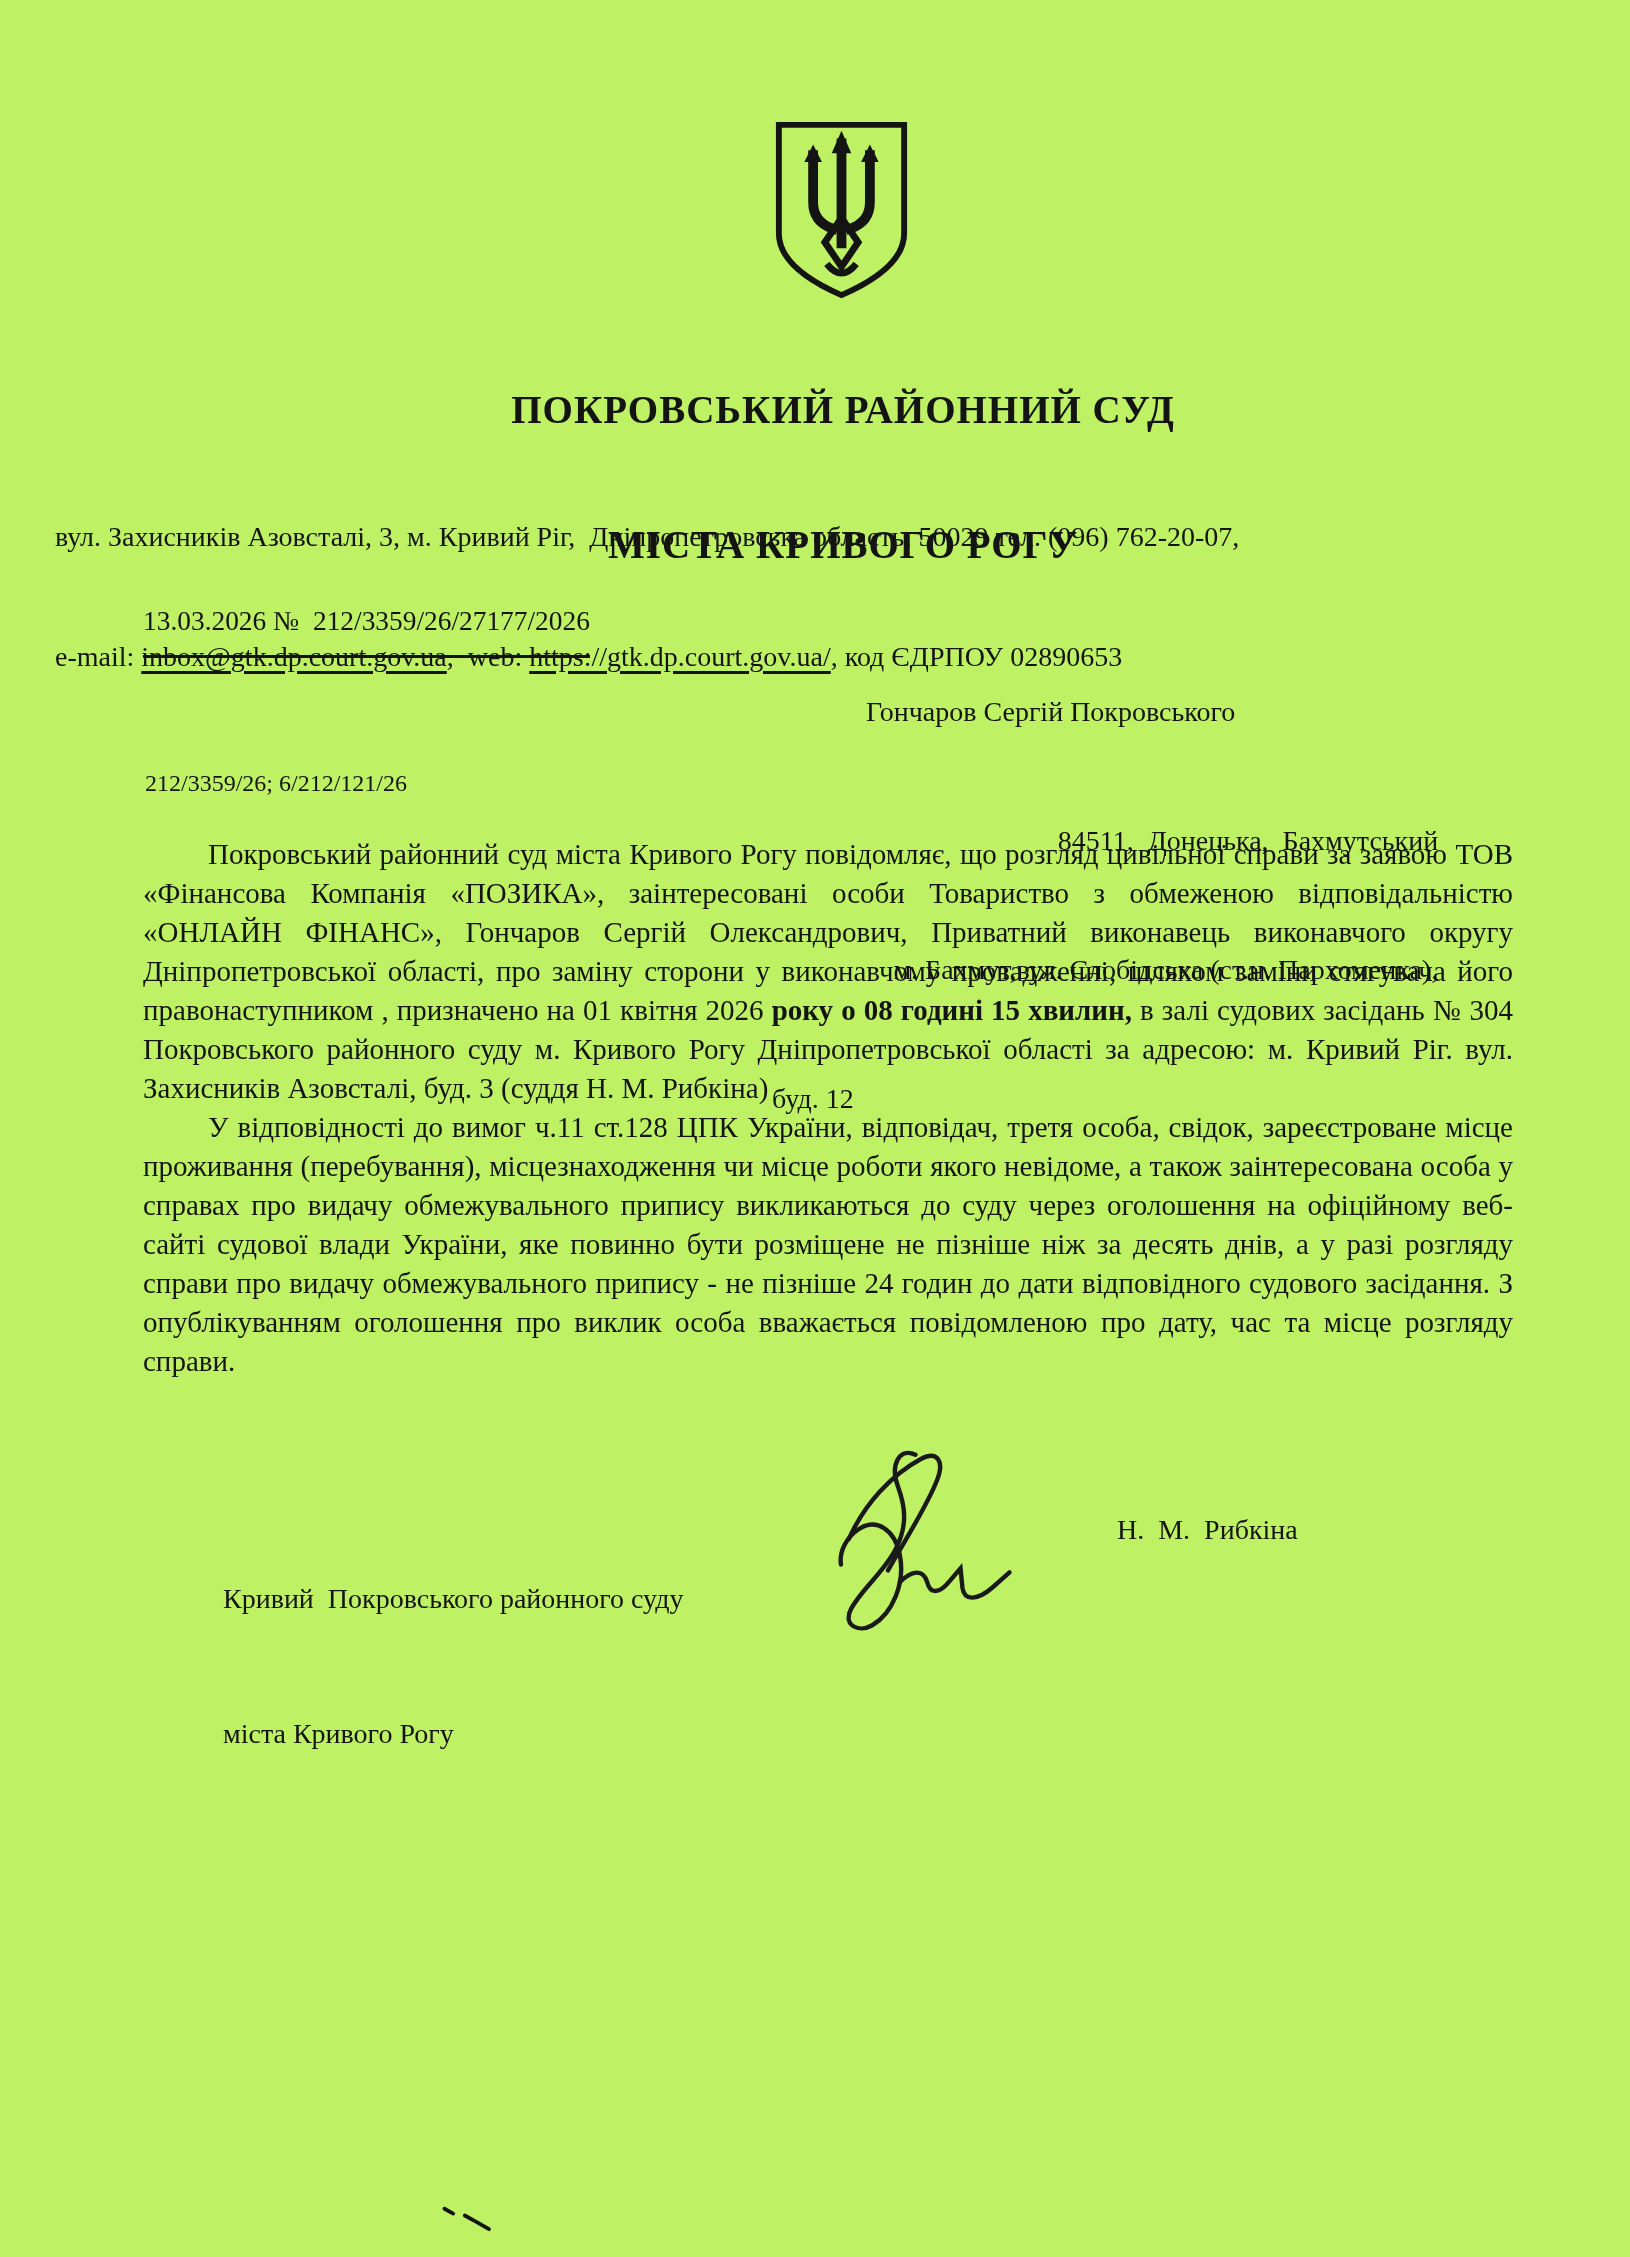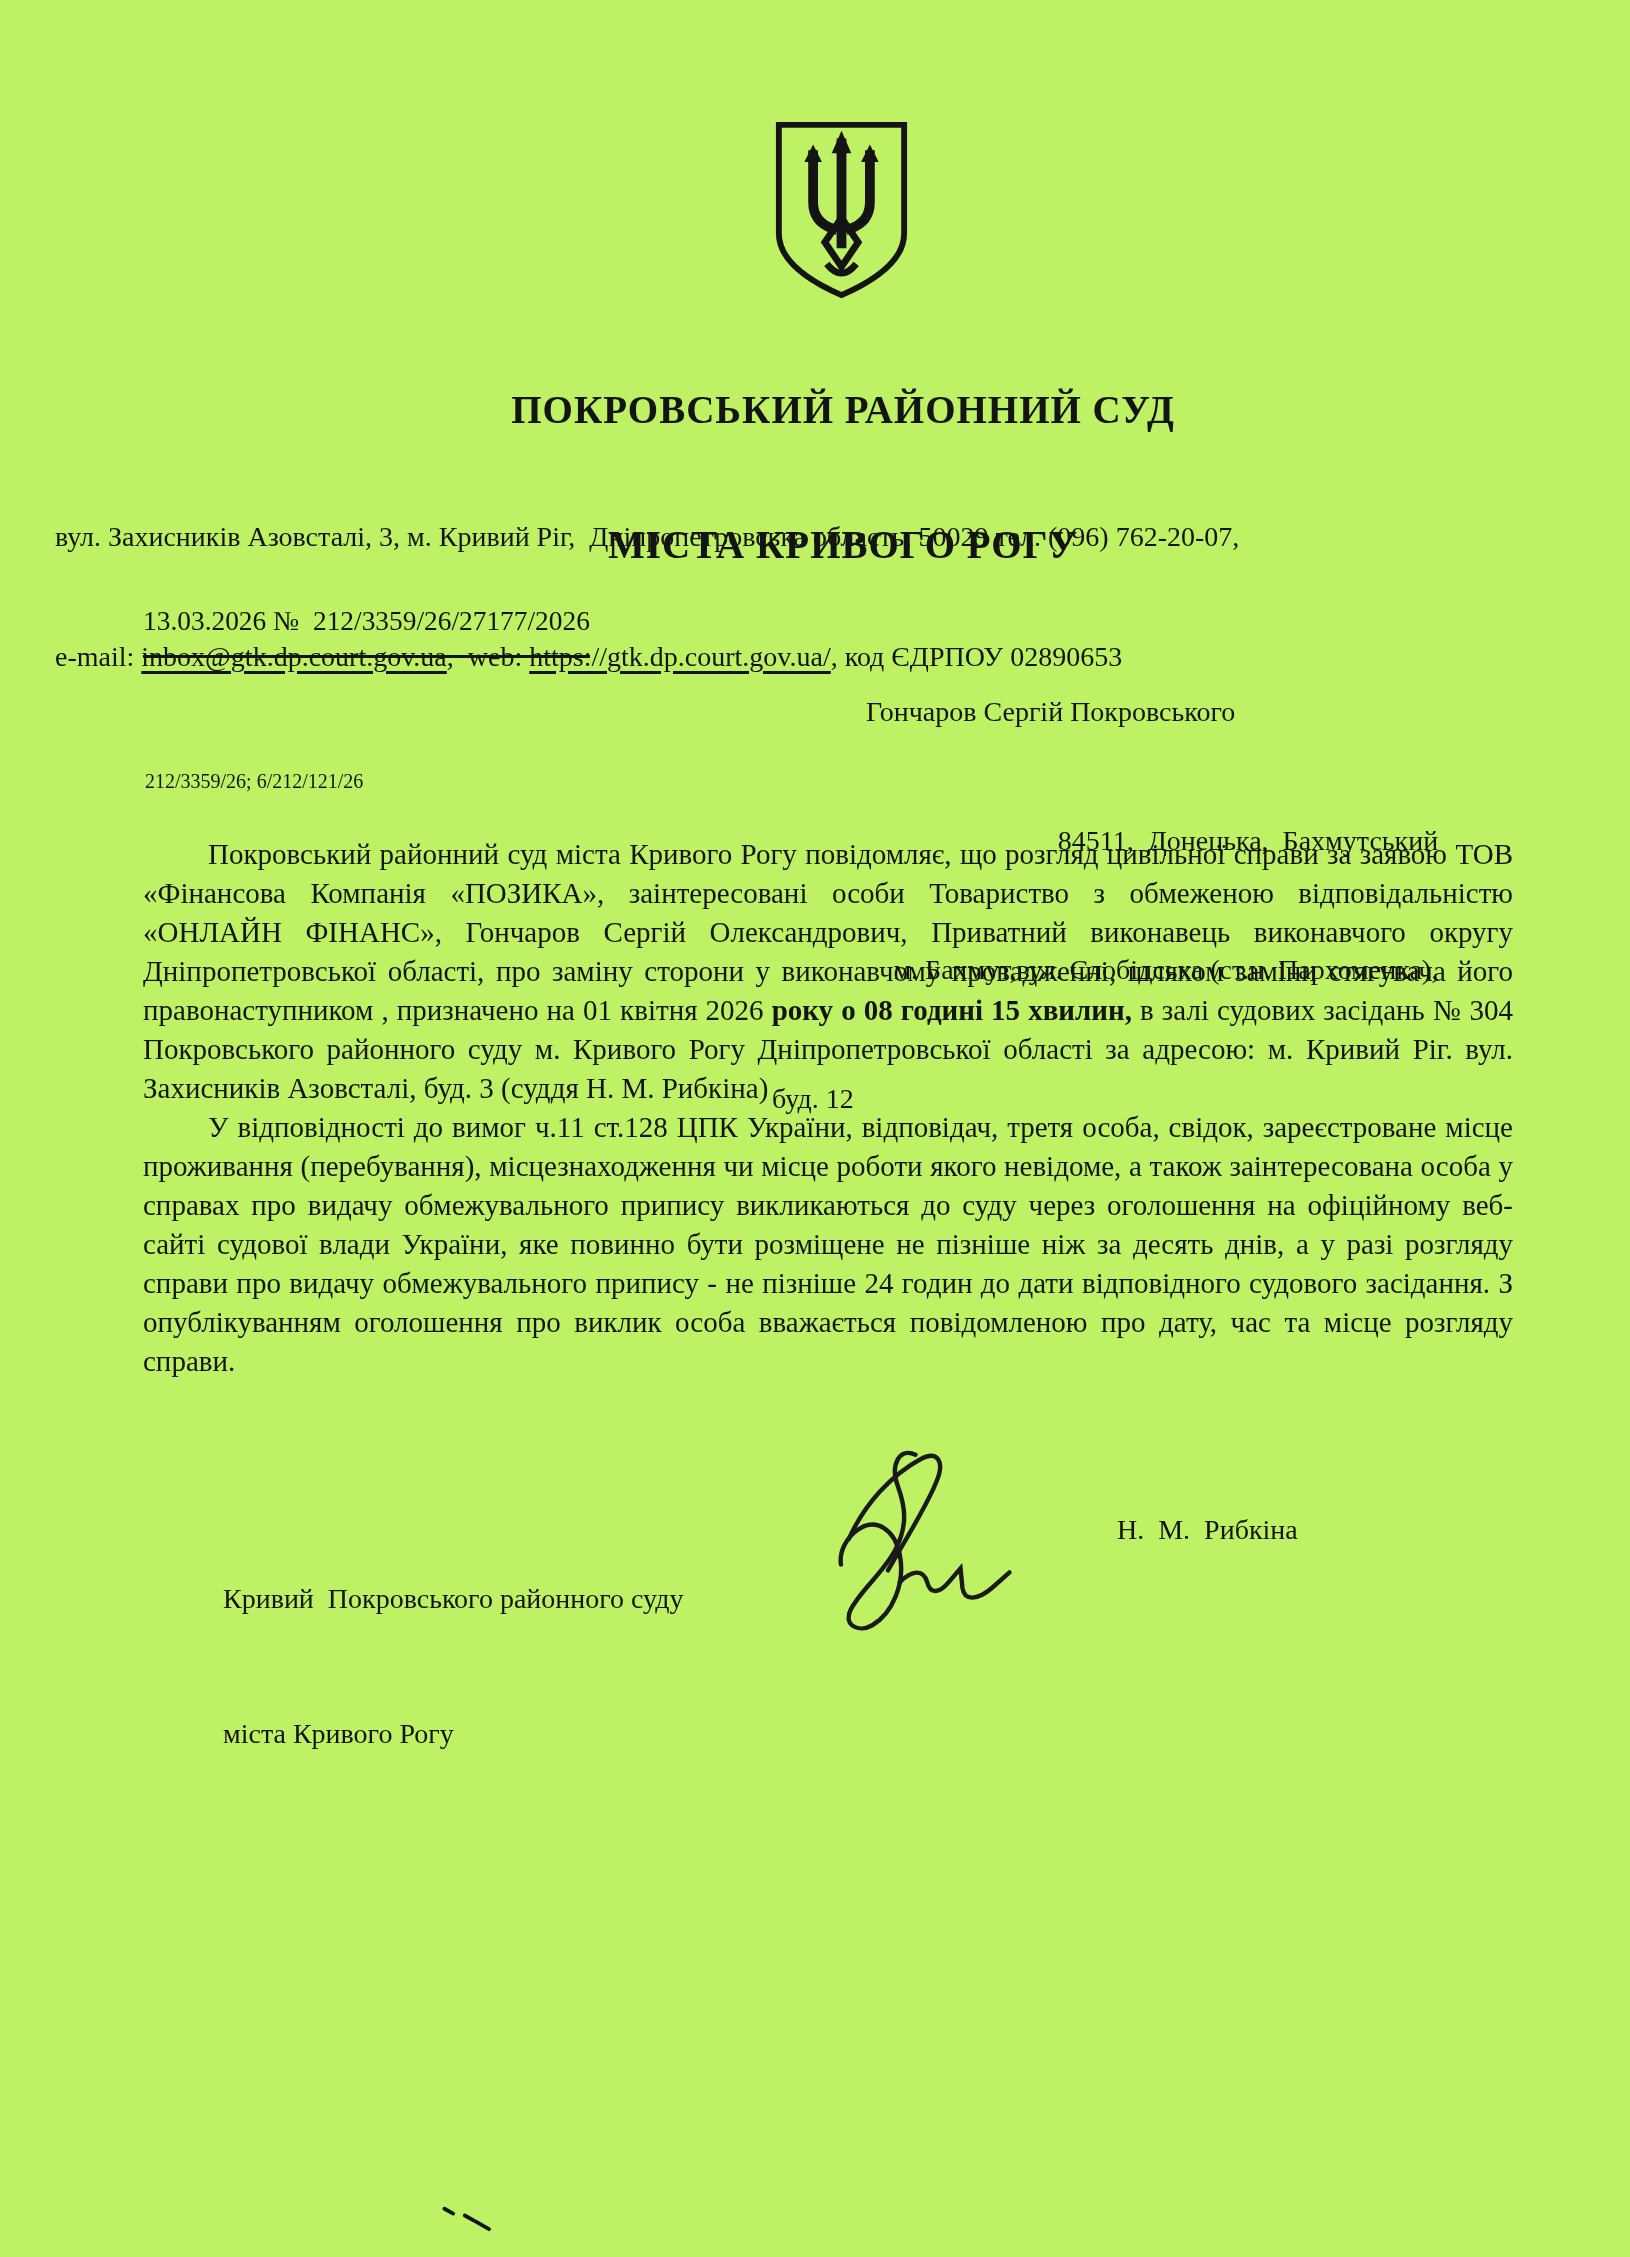--- a/index.html
+++ b/index.html
@@ -63,21 +63,21 @@
     font-size: 28px;
     line-height: 43px;
     white-space: pre-wrap;
   }
   .recipient .indent { margin-left: 27.4px; text-align: right; }
   .recipient .outdent { margin-left: -94px; }
   .case-num {
     position: absolute;
     left: 145px;
     top: 770px;
-    font-size: 20px;
+    font-size: 24px;
     white-space: pre-wrap;
   }
   .body-text {
     position: absolute;
     left: 143px;
     top: 835px;
     width: 1370px;
     font-size: 29px;
     line-height: 39px;
     text-align: justify;

